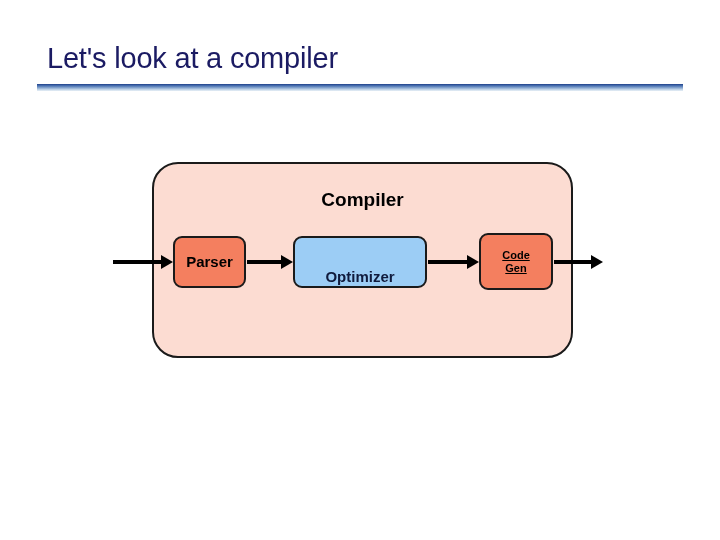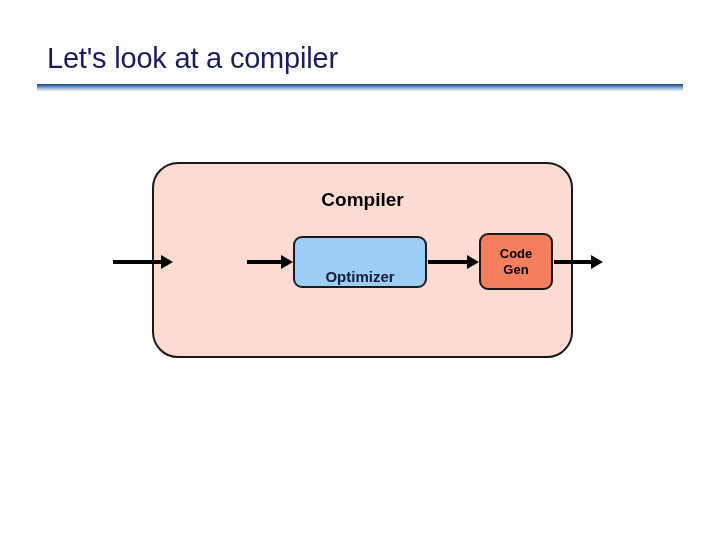--- a/index.html
+++ b/index.html
@@ -111,21 +111,22 @@
     top: 236px;
     width: 134px;
     height: 52px;
     font-size: 15px;
   }
   #box-codegen {
     left: 479px;
     top: 233px;
     width: 74px;
     height: 57px;
-    font-size: 13px;
+    font-size: 11px;
+    text-decoration: underline;
   }
 
   
   .arrow {
     position: absolute;
     height: 4px;
     background: #000000;
   }
   .arrow::after {
     content: "";
@@ -153,20 +154,23 @@
 </div>
 
 <div id="diagram">
 
   <div id="compiler-container"></div>
 
   <div id="compiler-label">Compiler</div>
 
   <div class="arrow" id="arrow-in"></div>
 
+  <div class="stage-box orange" id="box-parser">
+    <span>Parser</span>
+  </div>
 
   <div class="arrow" id="arrow-parser-optimizer"></div>
 
   <div class="stage-box blue" id="box-optimizer">
     <span>Optimizer</span>
   </div>
 
   <div class="arrow" id="arrow-optimizer-codegen"></div>
 
   <div class="stage-box orange" id="box-codegen">

